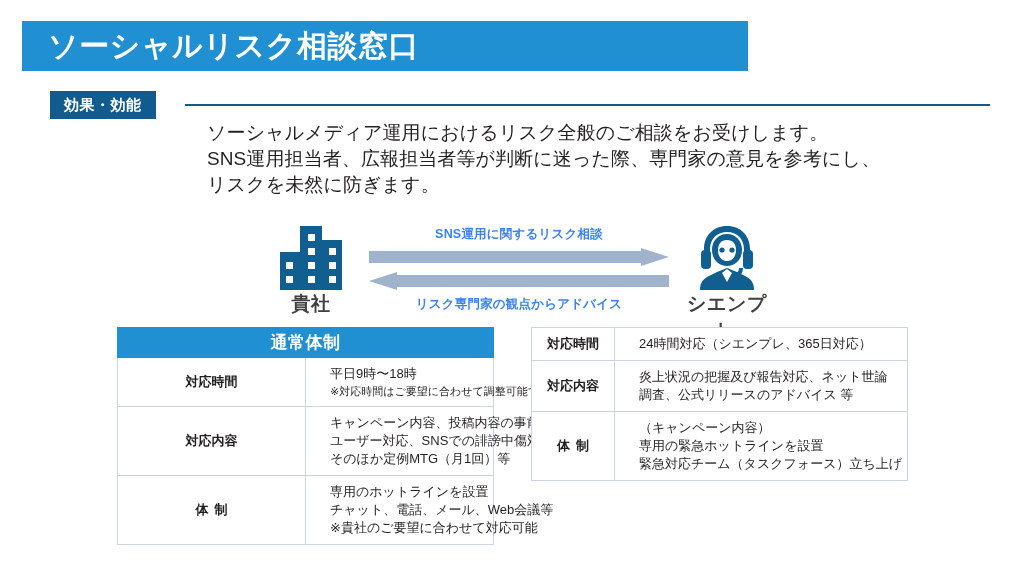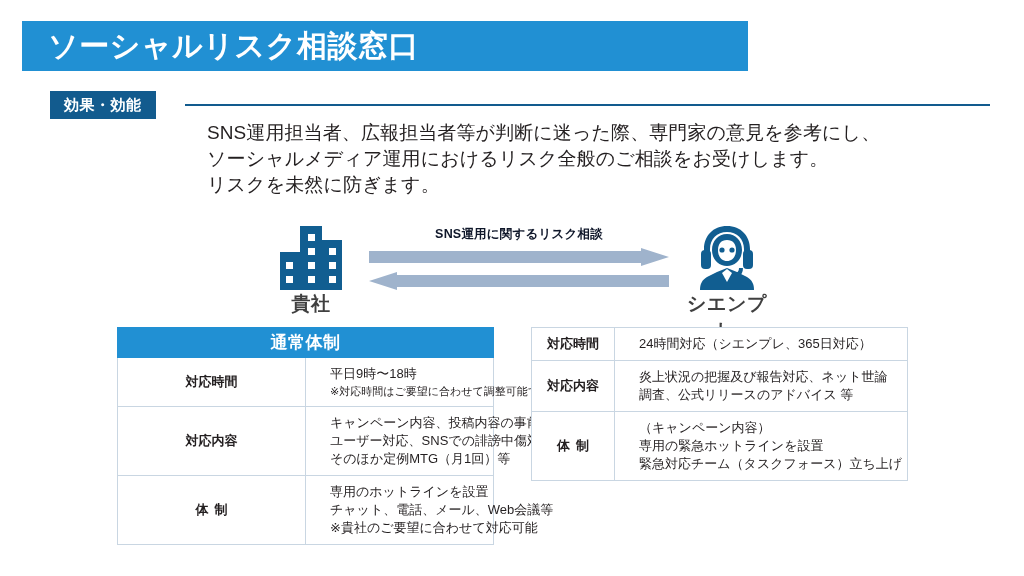--- a/index.html
+++ b/index.html
@@ -117,21 +117,21 @@
     top: 0px;
     width: 300px;
     height: 92px;
   }
   .flow-cap {
     position: absolute;
     width: 100%;
     text-align: center;
     font-size: 12.5px;
     font-weight: bold;
-    color: #0f172a;
+    color: #3b82f6;
     letter-spacing: 0.2px;
   }
   .flow-cap.top    { top: 2px; }
   .flow-cap.bottom { top: 72px; }
   .arrow-wrap {
     position: absolute;
     left: 0;
     width: 300px;
     height: 18px;
   }
@@ -191,22 +191,22 @@
 <div class="title-bar">
   <span class="title-text">ソーシャルリスク相談窓口</span>
 </div>
 
 <div class="section-row">
   <div class="section-badge">効果・効能</div>
   <div class="section-rule"></div>
 </div>
 
 <div class="lead">
+  <div>ソーシャルメディア運用におけるリスク全般のご相談をお受けします。</div>
   <div>SNS運用担当者、広報担当者等が判断に迷った際、専門家の意見を参考にし、</div>
-  <div>ソーシャルメディア運用におけるリスク全般のご相談をお受けします。</div>
   <div>リスクを未然に防ぎます。</div>
 </div>
 
 <div class="flow">
 
   <div class="flow-node left">
     <div class="flow-icon">
       <svg width="62" height="64" viewBox="0 0 62 64" aria-hidden="true">
         <g fill="#115e91">
           <rect x="20" y="0" width="22" height="64"></rect>
@@ -234,20 +234,21 @@
     <div class="arrow-wrap to-right">
       <svg width="300" height="18" viewBox="0 0 300 18" aria-hidden="true">
         <path d="M0 3 L272 3 L272 0 L300 9 L272 18 L272 15 L0 15 Z" fill="#9fb3cc"></path>
       </svg>
     </div>
     <div class="arrow-wrap to-left">
       <svg width="300" height="18" viewBox="0 0 300 18" aria-hidden="true">
         <path d="M300 3 L28 3 L28 0 L0 9 L28 18 L28 15 L300 15 Z" fill="#9fb3cc"></path>
       </svg>
     </div>
+    <div class="flow-cap bottom">リスク専門家の観点からアドバイス</div>
   </div>
 
   <div class="flow-node right">
     <div class="flow-icon">
       <svg width="64" height="66" viewBox="0 0 64 66" aria-hidden="true">
         <g fill="#115e91">
           <path d="M32 2 C18 2 9 12 9 25 L9 33 L15 33 L15 25 C15 15 22 8 32 8 C42 8 49 15 49 25 L49 33 L55 33 L55 25 C55 12 46 2 32 2 Z"></path>
           <rect x="6" y="26" width="10" height="19" rx="4"></rect>
           <rect x="48" y="26" width="10" height="19" rx="4"></rect>
           <path d="M48 44 C48 52 42 55 36 55 L36 50 C41 50 44 48 44 44 Z"></path>

